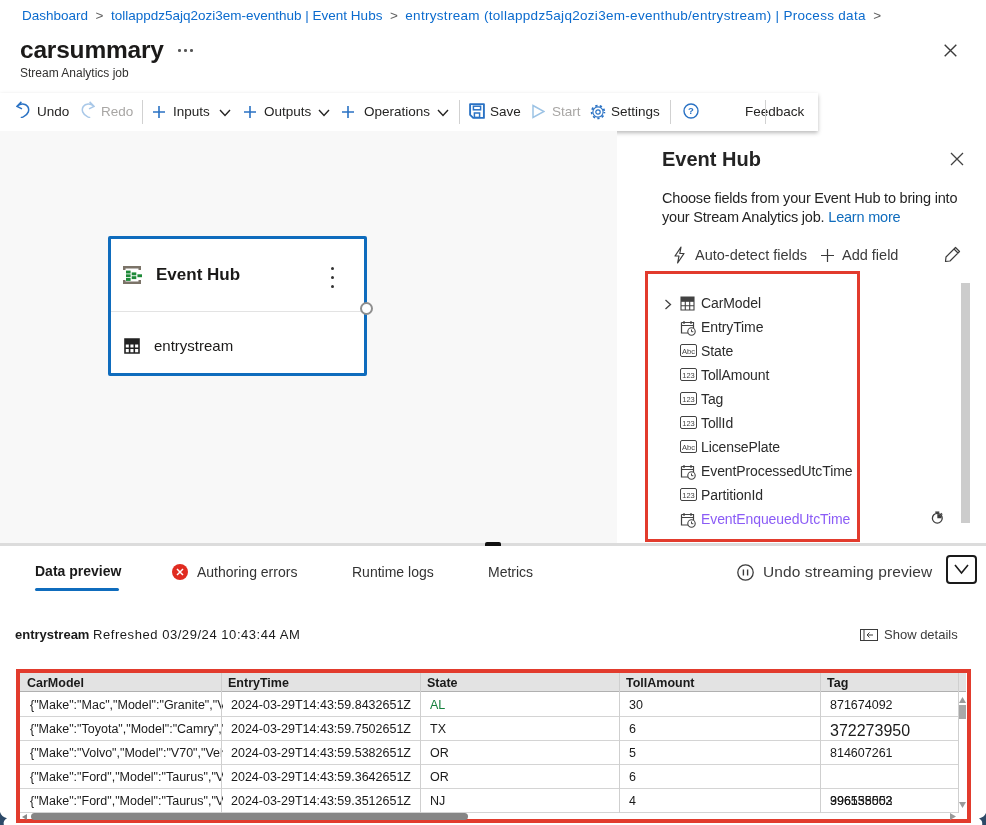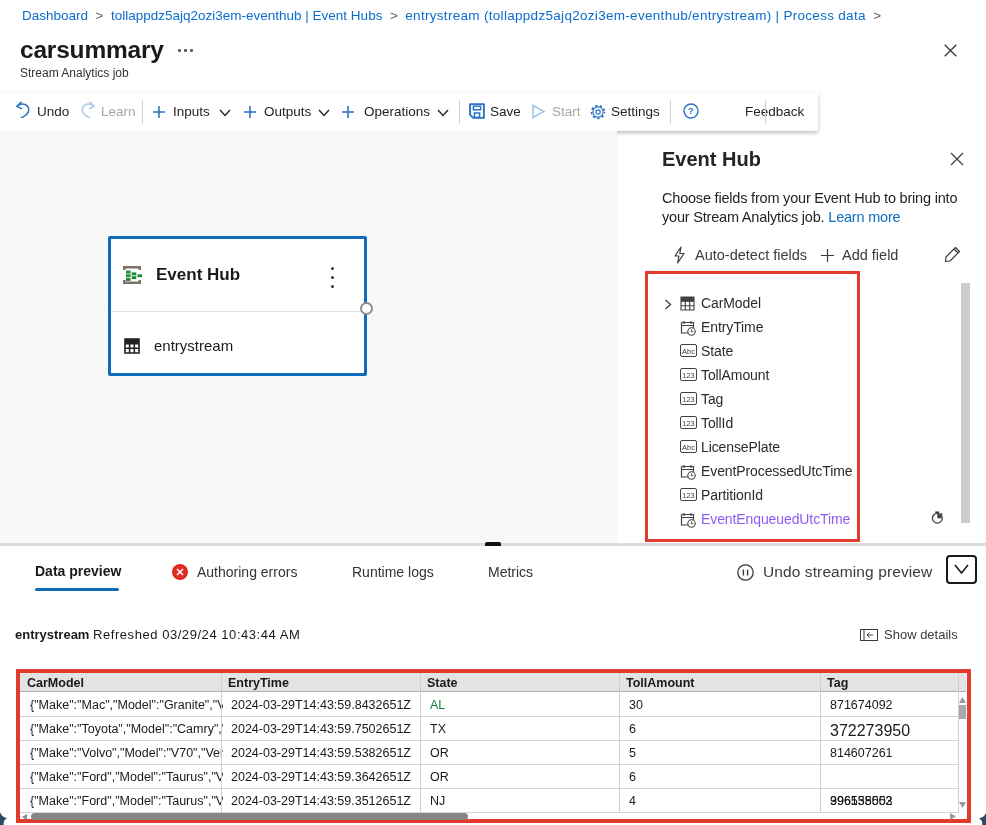--- a/index.html
+++ b/index.html
@@ -28,21 +28,21 @@
   </svg>
 
 <div class="abs" id="toolbar" style="left:0; top:93px; width:818px; height:38px; background:#fff; box-shadow:0 2px 4px rgba(0,0,0,0.27); font-size:13.5px; color:#252423;">
     <svg width="14" height="17" viewBox="0 0 14 17" style="position: absolute; left: 16px; top: 8px;">
       <path d="M5.4 0.9 L1.0 5.3 L6.0 7.8 M1.3 5.1 C4.6 1.9 9.6 2.3 11.7 5.5 C13.9 9.0 12.3 13.6 7.3 15.9 L4.8 16.7" stroke="#2a72c4" stroke-width="1.5" fill="none"></path>
     </svg>
     <div style="position: absolute; left: 37px; top: 11px; color: rgb(37, 36, 35); font-weight: 400;">Undo</div>
     <svg width="14" height="17" viewBox="0 0 14 17" style="position: absolute; left: 81px; top: 8px;">
       <path d="M8.6 0.9 L13.0 5.3 L8.0 7.8 M12.7 5.1 C9.4 1.9 4.4 2.3 2.3 5.5 C0.1 9.0 1.7 13.6 6.7 15.9 L9.2 16.7" stroke="#a9c8e8" stroke-width="1.5" fill="none"></path>
     </svg>
-    <div style="position: absolute; left: 101px; top: 11px; color: rgb(168, 166, 164); font-weight: 400;">Learn</div>
+    <div style="position: absolute; left: 101px; top: 11px; color: rgb(168, 166, 164); font-weight: 400;">Redo</div>
     <div style="position: absolute; left: 142px; top: 7px; width: 1px; height: 24px; background: rgb(209, 209, 209);"></div>
     <svg width="12" height="12" viewBox="0 0 12 12" style="position: absolute; left: 153px; top: 13px;">
       <path d="M6 0 V12 M0 6 H12" stroke="#2a72c4" stroke-width="1.6"></path>
     </svg>
     <div style="position: absolute; left: 173px; top: 11px; color: rgb(37, 36, 35); font-weight: 400;">Inputs</div>
     <svg width="12" height="8" viewBox="0 0 12 8" style="position: absolute; left: 219px; top: 16px;">
       <path d="M1 1 L6 6.5 L11 1" stroke="#252423" stroke-width="1.4" fill="none"></path>
     </svg>
     <svg width="12" height="12" viewBox="0 0 12 12" style="position: absolute; left: 244px; top: 13px;">
       <path d="M6 0 V12 M0 6 H12" stroke="#2a72c4" stroke-width="1.6"></path>

